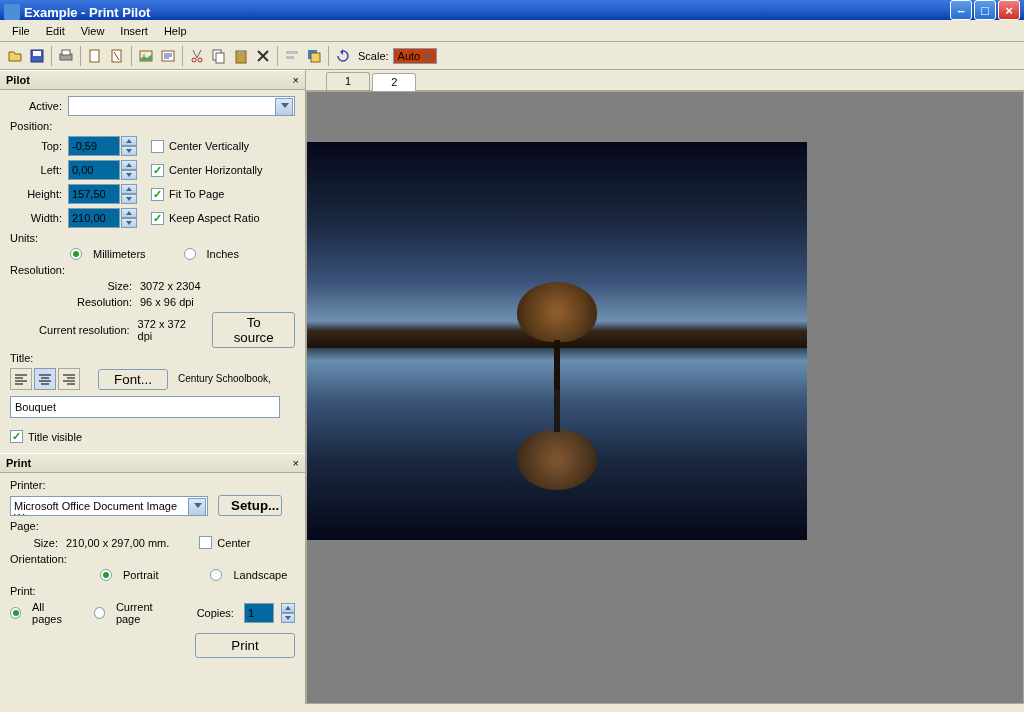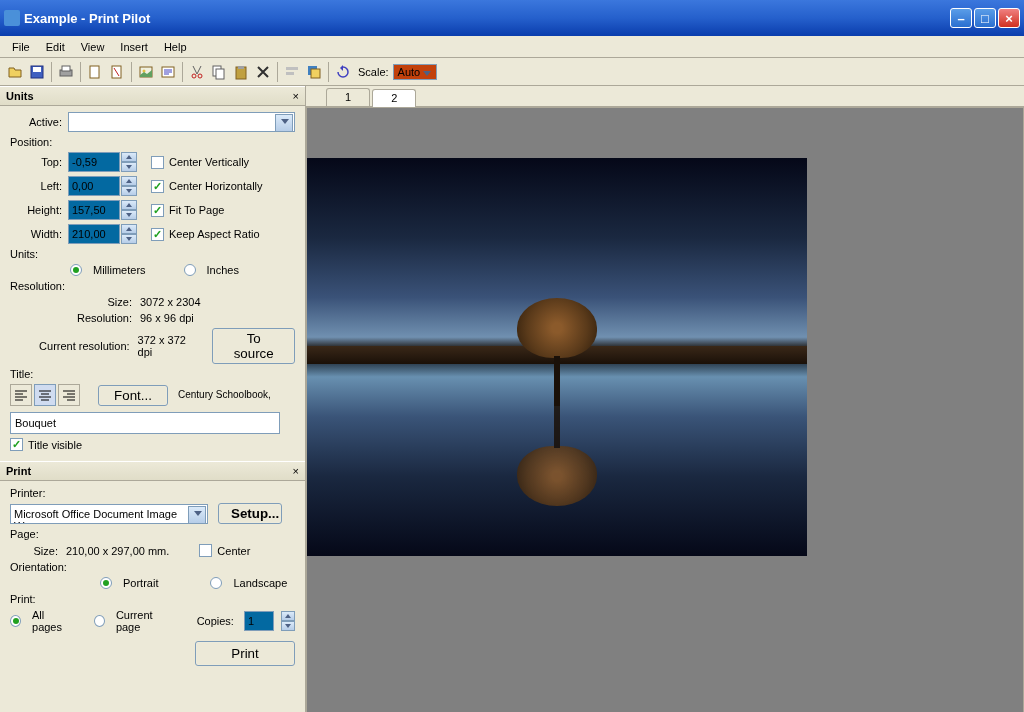--- a/index.html
+++ b/index.html
@@ -1,17 +1,17 @@
 <!DOCTYPE html>
 <html><head>
 <meta charset="utf-8">
 <style>
 * { box-sizing: border-box; margin: 0; padding: 0; }
 body { font-family: Tahoma, sans-serif; font-size: 11px; background: #ece9d8; width: 1024px; height: 712px; overflow: hidden; }
-.titlebar { background: linear-gradient(to bottom, #3b77dd 0%, #2560cc 50%, #0a3dad 100%); height: 36px; display: flex; align-items: center; padding: 0 4px; color: white; font-weight: bold; font-size: 13px; }
+.titlebar { background: linear-gradient(to bottom, #3b77dd 0%, #2560cc 50%, #0a3dad 100%); height: 20px; display: flex; align-items: flex-end; padding: 0 4px; color: white; font-weight: bold; font-size: 13px; }
 .titlebar-icon { width: 16px; height: 16px; margin-right: 4px; background: #4a90d9; border-radius: 2px; }
 .titlebar-text { flex: 1; }
 .win-btns { display: flex; gap: 2px; }
 .win-btn { width: 22px; height: 20px; border: 1px solid #fff; border-radius: 3px; display: flex; align-items: center; justify-content: center; font-weight: bold; cursor: pointer; }
 .win-min, .win-max { background: linear-gradient(to bottom, #5a9de8, #2a6fd0); color: white; }
 .win-close { background: linear-gradient(to bottom, #f08080, #d03020); color: white; }
 .menubar { background: #ece9d8; height: 22px; display: flex; align-items: center; padding: 0 4px; border-bottom: 1px solid #aca899; }
 .menu-item { padding: 2px 8px; cursor: pointer; }
 .toolbar { background: #ece9d8; height: 28px; display: flex; align-items: center; padding: 2px 4px; border-bottom: 1px solid #aca899; gap: 0; }
 .tb-btn { width: 22px; height: 22px; display: flex; align-items: center; justify-content: center; cursor: pointer; border: 1px solid transparent; }
@@ -171,21 +171,21 @@
       </svg>
     </div>
   <span class="tb-label">Scale:</span>
   <div class="tb-select"><span>Auto</span><span class="combo-arrow"></span></div>
 </div>
 
 <div class="main-area">
   <div class="side-panels">
 
     <div class="panel-header">
-      <span>Units</span>
+      <span>Pilot</span>
       <span class="panel-close">×</span>
     </div>
     <div class="panel-body">
       <div class="form-row">
         <span class="form-label">Active:</span>
         <div class="combo">
             <span class="combo-arrow"></span>
           </div>
       </div>
       <div class="section-label">Position:</div>
@@ -280,21 +280,21 @@
                 <line x1="5" y1="5" x2="13" y2="5" stroke="#000"></line>
                 <line x1="1" y1="8" x2="13" y2="8" stroke="#000"></line>
                 <line x1="5" y1="11" x2="13" y2="11" stroke="#000"></line>
               </svg>
             </div>
         </div>
         <button class="btn" style="margin-left:18px;width:70px;">Font...</button>
         <span style="margin-left:10px;font-size:10px;line-height:1;">Century Schoolbook,</span>
       </div>
       <div class="text-input" style="margin-top:6px;width:270px;">Bouquet</div>
-      <div class="chk-row" style="margin-top:4px;text-align:right;">
+      <div class="chk-row" style="margin-top:12px;text-align:right;">
         <div class="chk checked"></div>
         <span>Title visible</span>
       </div>
     </div>
 
     <div class="panel-header">
       <span>Print</span>
       <span class="panel-close">×</span>
     </div>
     <div class="panel-body">

